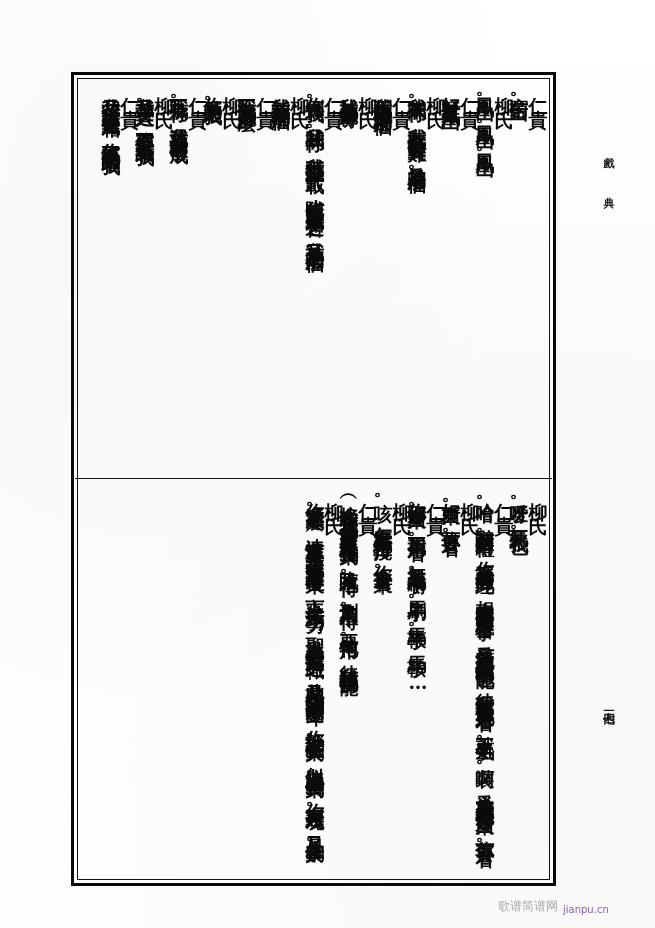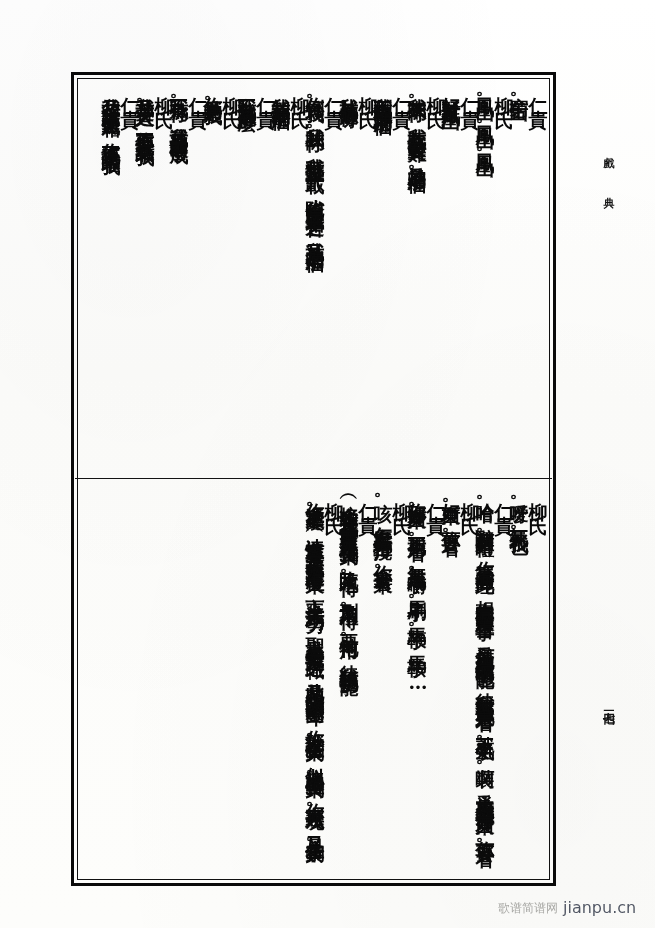--- a/index.html
+++ b/index.html
@@ -158,22 +158,22 @@
     align-items: flex-end;
     gap: 5px;
     opacity: 0.72;
   }
   #watermark .wm-cn {
     font-size: 12px;
     color: #8a8a86;
     font-family: "DejaVu Sans", "Liberation Sans", sans-serif;
   }
   #watermark .wm-url {
-    font-size: 16px;
-    color: #0f172a;
+    font-size: 10px;
+    color: #4c1d95;
     font-family: "DejaVu Sans", "Liberation Sans", sans-serif;
   }
 </style>
 </head>
 <body>
 
 <div id="scan-page">
 
   <div id="paper-tone"></div>
 

